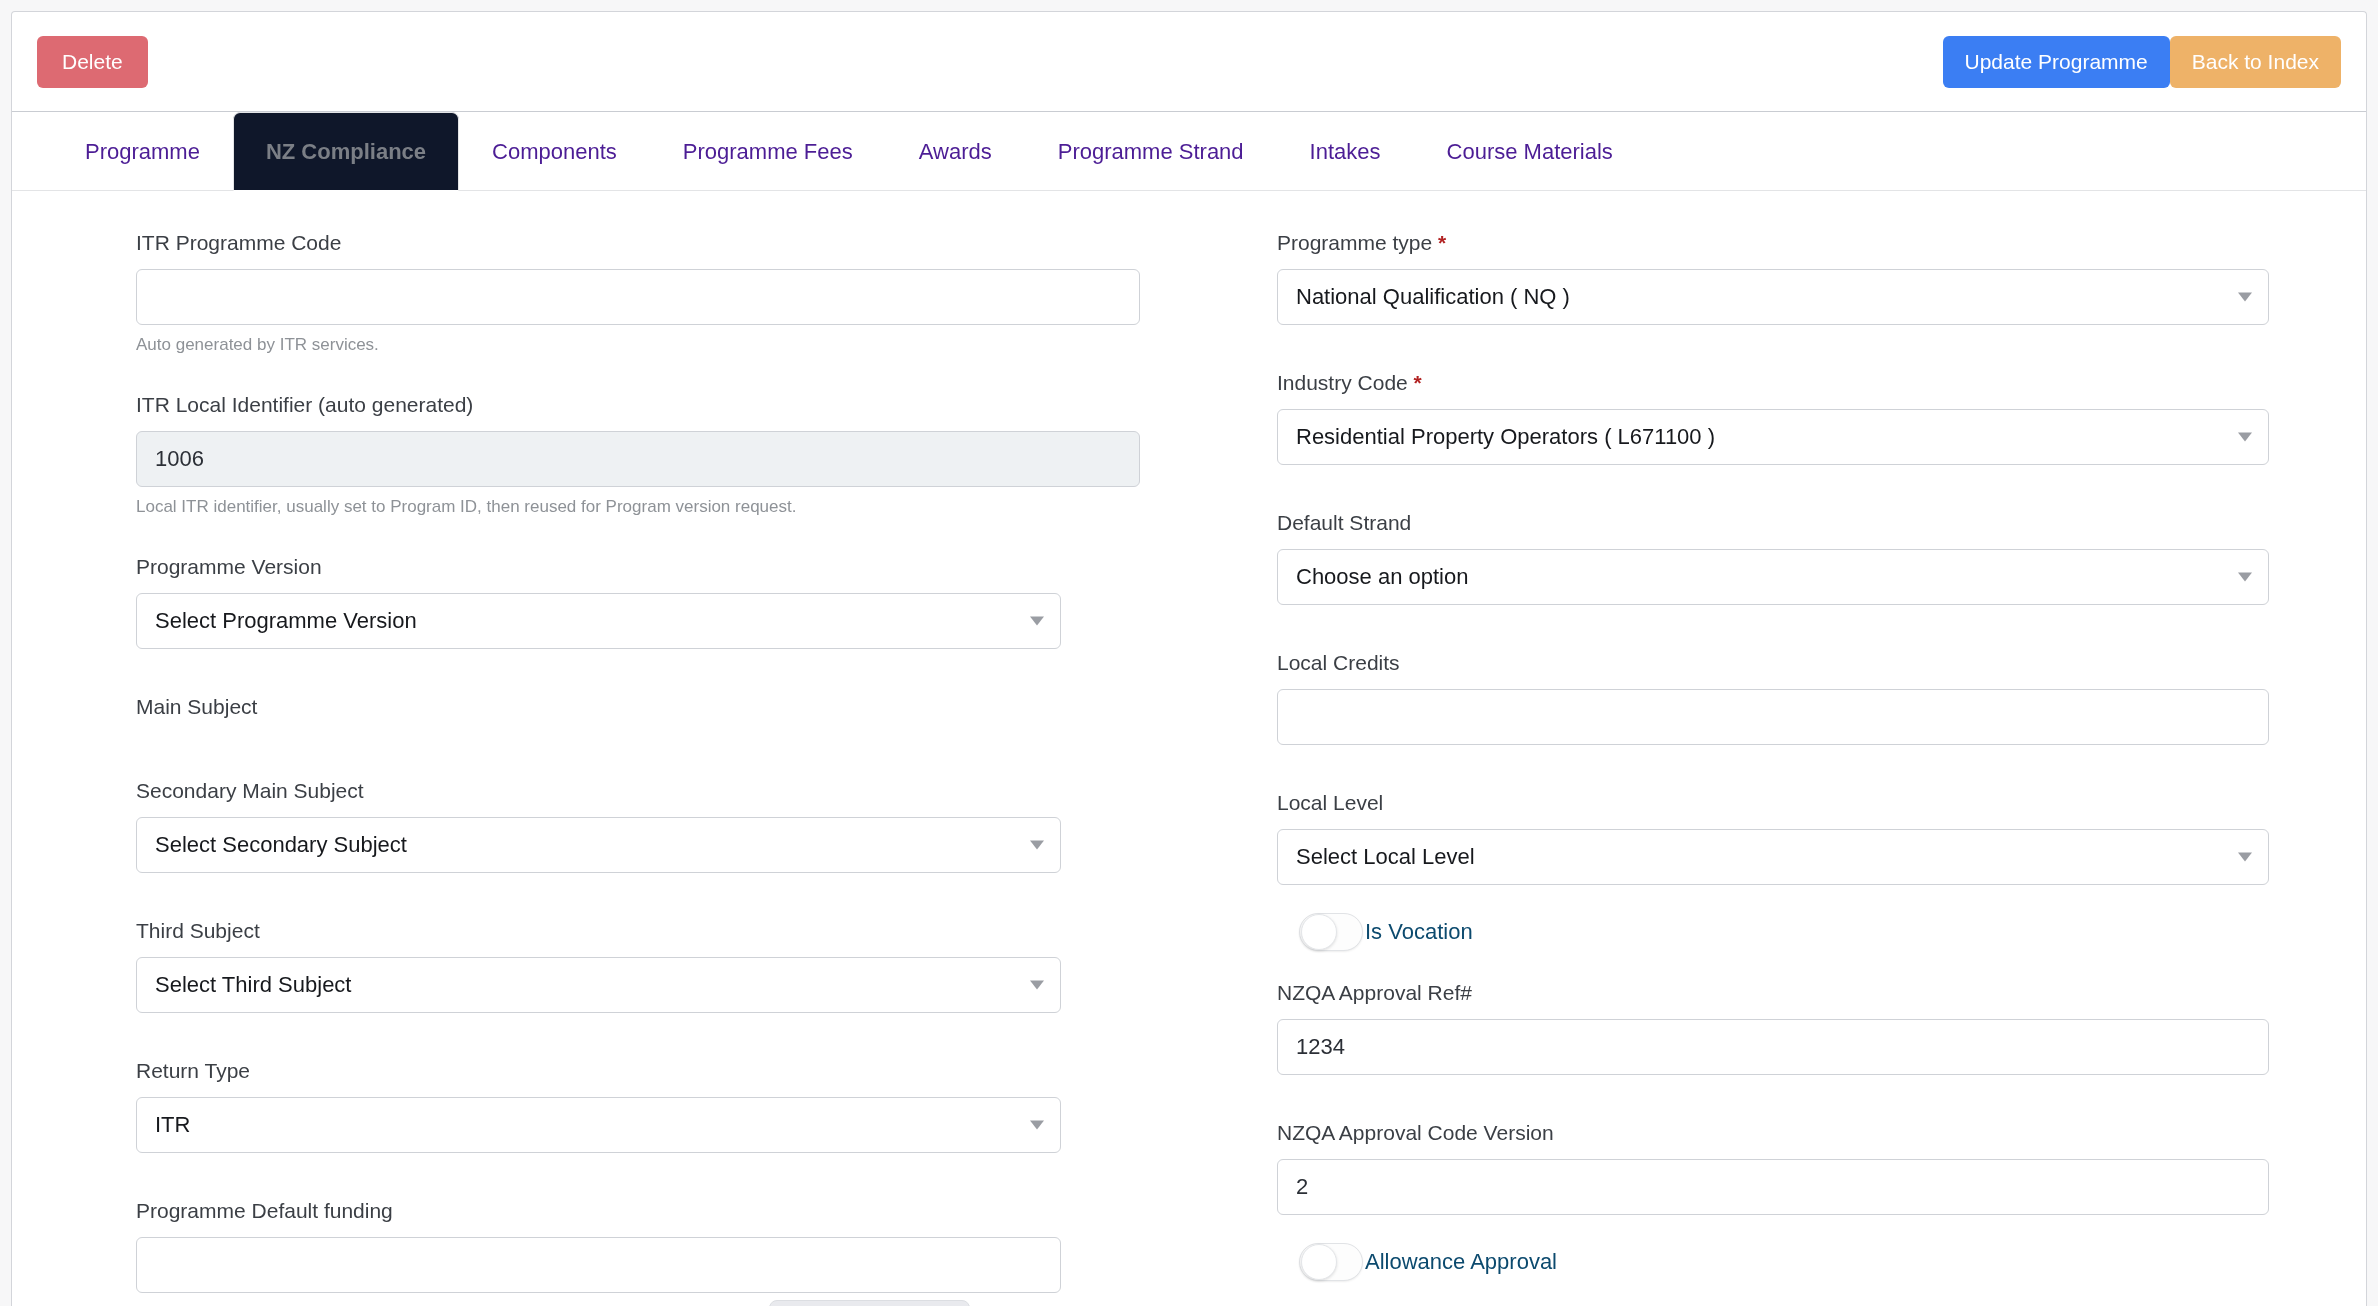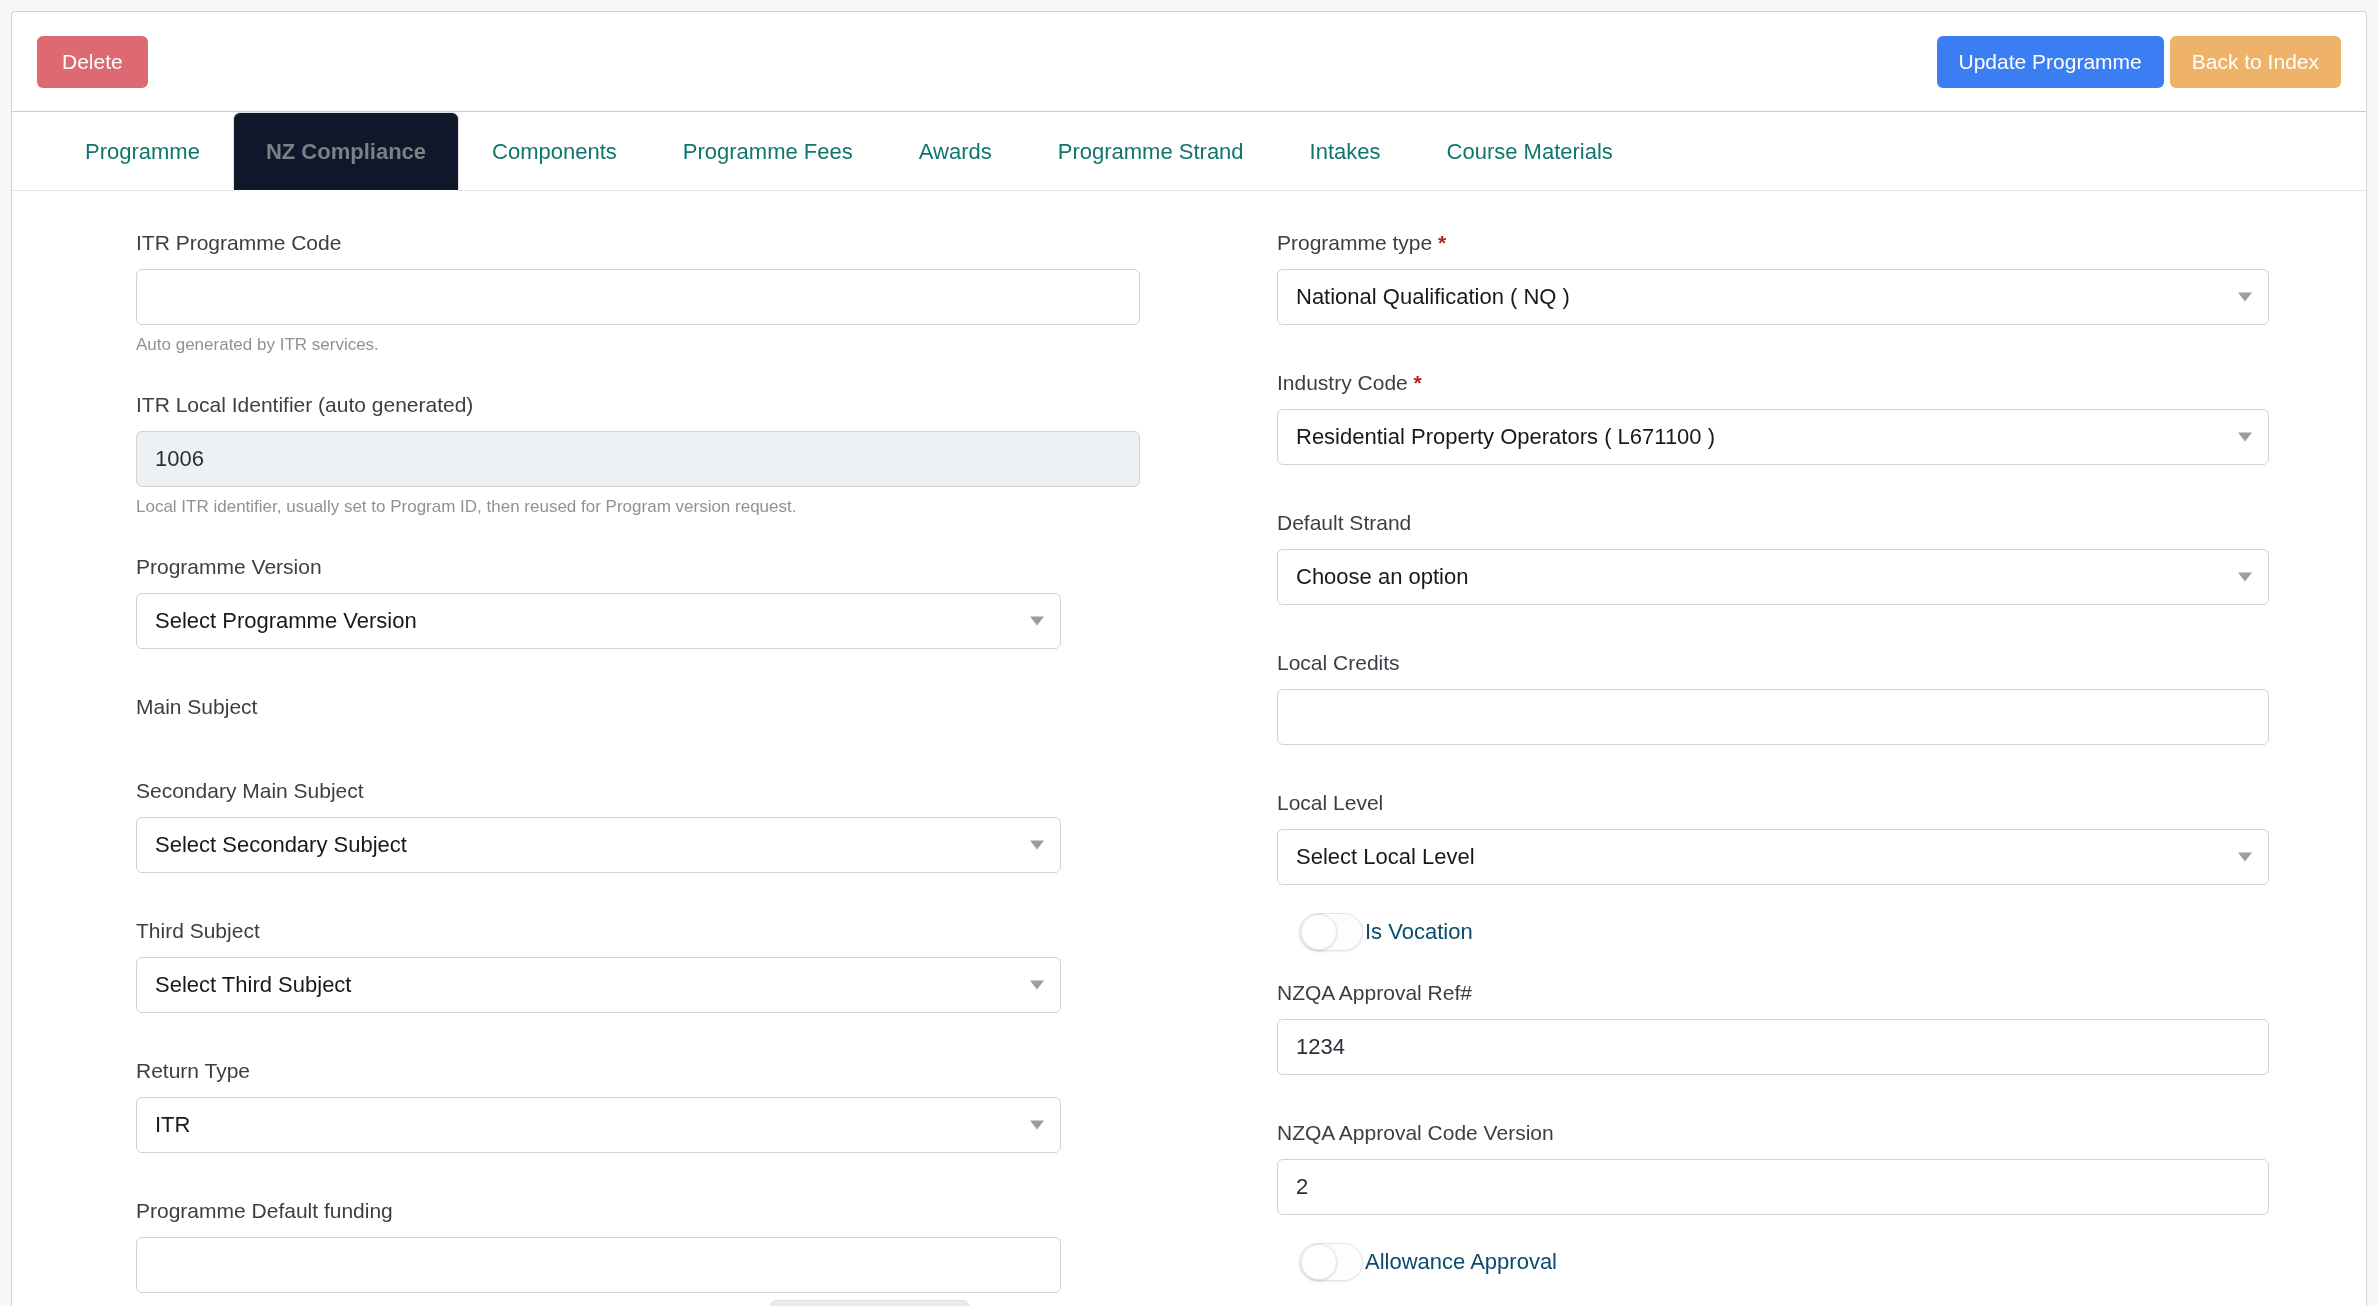--- a/index.html
+++ b/index.html
@@ -39,21 +39,21 @@
     font-size: 21px;
     font-family: "Liberation Sans", sans-serif;
     cursor: pointer;
     line-height: 1;
     white-space: nowrap;
   }
   .btn-delete {
     background: #dd6a72;
     padding: 15px 25px 16px 25px;
   }
-  .btn-group { display: flex; gap: 6px; }
+  .btn-group { display: flex; }
   .btn-update {
     background: #3b7ef3;
     padding: 15px 22px 16px 22px;
   }
   .btn-back {
     background: #eeb268;
     padding: 15px 22px 16px 22px;
   }
 
   
@@ -69,21 +69,21 @@
     position: absolute;
     left: 0; right: 0; bottom: 0;
     height: 1px;
     background: #e3e4e6;
   }
   .tab {
     display: flex;
     align-items: center;
     padding: 0 32px;
     font-size: 22px;
-    color: #0f766e;
+    color: #4c1d95;
     background: transparent;
     border: 1px solid transparent;
     border-radius: 7px 7px 0 0;
     cursor: pointer;
     white-space: nowrap;
     position: relative;
     z-index: 2;
   }
   .tab.active {
     color: #7b7f86;

